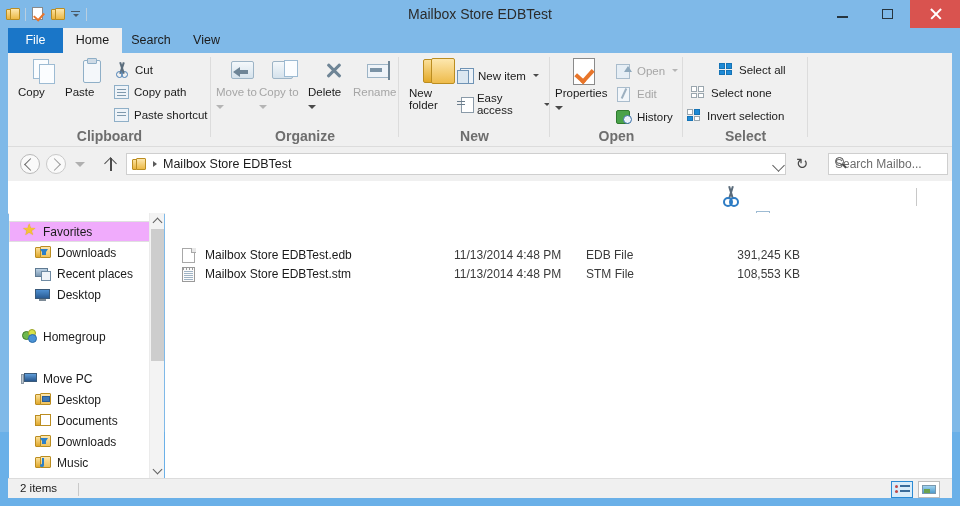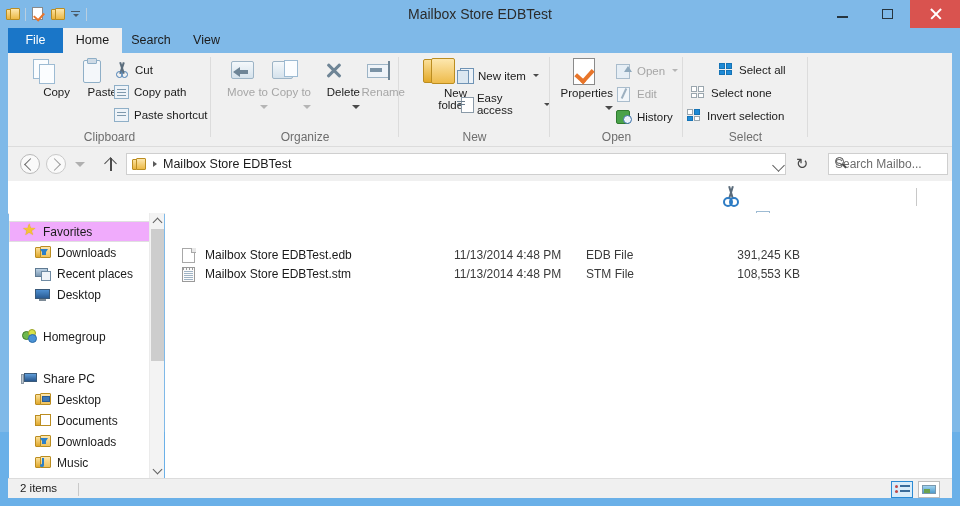--- a/index.html
+++ b/index.html
@@ -53,22 +53,22 @@
   .chev-up:after{content:"";position:absolute;left:2px;top:6px;width:8px;height:8px;
       border-left:1.6px solid #4a4a4a;border-top:1.6px solid #4a4a4a;transform:rotate(45deg);}
   .help-ico{width:17px;height:17px;border-radius:50%;background:#1e8ad6;color:#fff;
       font-size:12px;font-weight:bold;line-height:17px;text-align:center;}
 
   
   .ribbon{position:absolute;left:8px;top:53px;width:944px;height:94px;background:#f0f0f0;
       border-bottom:1px solid #dcdcdc;box-sizing:border-box;}
   .rgroup{position:absolute;top:0;height:94px;}
   .rgroup .gsep{position:absolute;right:0;top:4px;width:1px;height:80px;background:#dcdcdc;}
-  .glabel{position:absolute;bottom:3px;left:0;width:100%;text-align:center;font-size:12px;color:#6e6e6e;}
-  .bigbtn{position:absolute;top:5px;width:52px;text-align:right;cursor:default;}
+  .glabel{position:absolute;bottom:3px;left:0;width:100%;text-align:center;font-size:14px;color:#6e6e6e;font-weight:bold;}
+  .bigbtn{position:absolute;top:5px;width:52px;text-align:left;cursor:default;}
   .bigbtn .blabel{font-size:11.5px;color:#1b1b1b;line-height:12px;margin-top:2px;}
   .bigbtn.dis .blabel{color:#a6a6a6;}
   .smallrow{position:absolute;display:flex;align-items:center;gap:5px;font-size:11.5px;color:#1b1b1b;cursor:default;}
   .smallrow.dis{color:#a6a6a6;}
   .caret-sm{border-left:3px solid transparent;border-right:3px solid transparent;border-top:3.5px solid #4a4a4a;display:inline-block;margin-left:2px;}
   .caret-dn{border-left:4px solid transparent;border-right:4px solid transparent;border-top:4px solid #4a4a4a;display:inline-block;}
   .caret-dis{border-top-color:#b5b5b5;}
 
   
   .i-copy{width:26px;height:26px;position:relative;margin:0 auto;}
@@ -538,21 +538,21 @@
       <span>Desktop</span>
     </div>
     <div class="navitem" style="margin-top:21px;">
       <span class="nav-ico ni-home">
           <i></i>
         </span>
       <span>Homegroup</span>
     </div>
     <div class="navitem" style="margin-top:21px;">
       <span class="nav-ico ni-pc"></span>
-      <span>Share PC</span>
+      <span>Move PC</span>
     </div>
     <div class="navitem l2">
       <span class="nav-ico ni-folder ni-desk2">
           <i></i>
         </span>
       <span>Desktop</span>
     </div>
     <div class="navitem l2">
       <span class="nav-ico ni-doc">
           <i></i>

